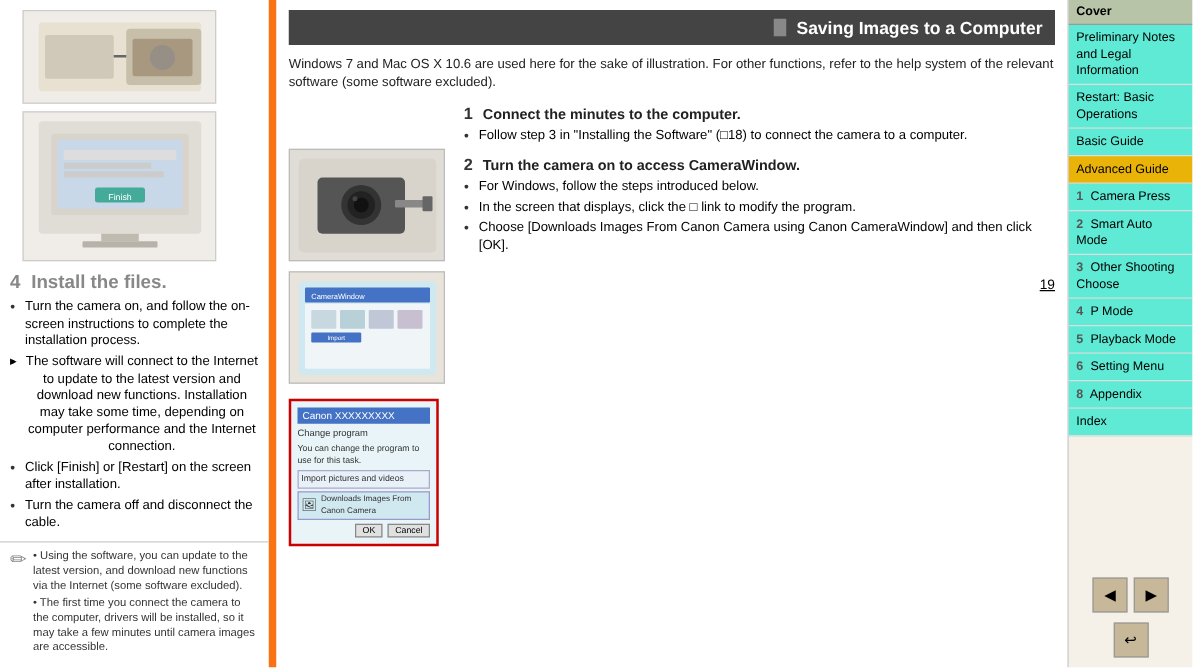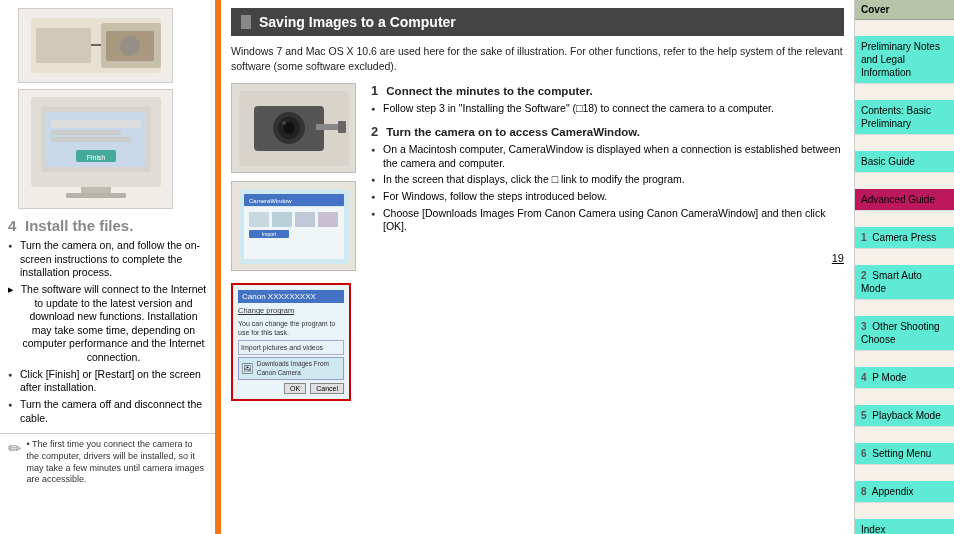--- a/index.html
+++ b/index.html
@@ -63,20 +63,21 @@
     }
     .page-title-bar {
       background: #444;
       color: white;
       padding: 6px 10px;
       font-size: 14px;
       font-weight: bold;
       margin-bottom: 8px;
       display: flex;
       align-items: center;
+      justify-content: flex-end;
     }
     .title-icon {
       width: 10px;
       height: 14px;
       background: #888;
       display: inline-block;
       margin-right: 8px;
     }
     .intro-text {
       font-size: 10.5px;
@@ -86,20 +87,21 @@
     }
     .steps-with-images {
       display: flex;
       gap: 10px;
     }
     .step-images-col {
       width: 130px;
       display: flex;
       flex-direction: column;
       gap: 8px;
+      margin-top: 36px;
     }
     .step-img {
       width: 125px;
       height: 90px;
       background: #e8e4dc;
       border: 1px solid #bbb;
       display: flex;
       align-items: center;
       justify-content: center;
       font-size: 9px;
@@ -149,21 +151,21 @@
     }
     .sidebar-item {
       padding: 4px 6px;
       font-size: 10px;
       border-bottom: 1px solid #ddd;
       cursor: pointer;
       background: #5eead4;
       line-height: 1.3;
     }
     .sidebar-item.highlighted {
-      background: #be185d;
+      background: #eab308;
     }
     .sidebar-num {
       color: #555;
       margin-right: 3px;
       font-weight: bold;
     }
     .sidebar-nav {
       display: flex;
       justify-content: center;
       align-items: center;
@@ -260,21 +262,20 @@
       flex-direction: column;
       padding: 8px 10px;
       overflow: hidden;
     }
     .right-outer {
       width: 100px;
       background: #f5f0e8;
       border-left: 1px solid #ccc;
       display: flex;
       flex-direction: column;
-      gap: 16px;
     }
     .bottom-note {
       font-size: 9px;
       line-height: 1.3;
       color: #333;
       padding: 5px 8px;
       border-top: 1px solid #ccc;
     }
   </style>
 </head>
@@ -327,20 +328,21 @@
         </li>
         <li>Click [Finish] or [Restart] on the screen after installation.</li>
         <li>Turn the camera off and disconnect the cable.</li>
       </ul>
     </div>
 
     <div class="bottom-note">
       <div style="display:flex;gap:5px;">
         <span style="font-size:16px;color:#888;flex-shrink:0;">✏</span>
         <div>
+          <p style="margin-bottom:3px;">• Using the software, you can update to the latest version, and download new functions via the Internet (some software excluded).</p>
           <p style="margin-bottom:3px;">• The first time you connect the camera to the computer, drivers will be installed, so it may take a few minutes until camera images are accessible.</p>
 
         </div>
       </div>
     </div>
   </div>
 
   <div class="center-outer">
 
     <div class="page-title-bar">
@@ -383,21 +385,21 @@
             <rect x="84" y="28" width="20" height="15" fill="#c8c0d0" rx="1"></rect>
             <rect x="15" y="46" width="40" height="8" fill="#4472c4" rx="1"></rect>
             <text x="35" y="52" font-size="5" fill="white" text-anchor="middle">Import</text>
           </svg>
         </div>
 
         <div style="width:125px;margin-top:4px;">
           <div class="dialog-box">
             <div class="dialog-title">Canon XXXXXXXXX</div>
             <div class="dialog-body">
-              <p style="margin-bottom:3px;text-decoration:underline;">Change program</p>
+              <p style="margin-bottom:3px;">Change program</p>
               <p style="font-size:7px;margin-bottom:3px;">You can change the program to use for this task.</p>
               <div style="background:#e8f0f8;border:1px solid #aac;padding:2px;margin-bottom:2px;font-size:7px;">Import pictures and videos</div>
               <div class="dialog-option">
                 <span style="font-size:10px;">🖼</span>
                 <span style="font-size:6.5px;">Downloads Images From Canon Camera</span>
               </div>
               <div class="dialog-buttons">
                 <button class="dialog-btn">OK</button>
                 <button class="dialog-btn">Cancel</button>
               </div>
@@ -420,37 +422,36 @@
           </div>
         </div>
 
         <div class="step-item">
           <div>
             <span class="step-number">2</span>
             <span class="step-title">Turn the camera on to access CameraWindow.</span>
           </div>
           <div class="step-content">
             <ul class="bullet-list">
-              <li>On a Macintosh computer, CameraWindow is displayed when a connection is established between the camera and computer.</li>
+              <li>For Windows, follow the steps introduced below.</li>
               <li>In the screen that displays, click the □ link to modify the program.</li>
-              <li>For Windows, follow the steps introduced below.</li>
               <li>Choose [Downloads Images From Canon Camera using Canon CameraWindow] and then click [OK].</li>
             </ul>
           </div>
         </div>
 
         <div style="text-align:right;margin-top:auto;padding-top:10px;text-decoration:underline;">19</div>
       </div>
     </div>
   </div>
 
   <div class="right-outer">
     <div class="sidebar-header">Cover</div>
     <div class="sidebar-item">Preliminary Notes and Legal Information</div>
-    <div class="sidebar-item">Contents: Basic Preliminary</div>
+    <div class="sidebar-item">Restart: Basic Operations</div>
     <div class="sidebar-item">Basic Guide</div>
     <div class="sidebar-item highlighted">Advanced Guide</div>
     <div class="sidebar-item">
       <span class="sidebar-num">1</span>
       <span>Camera Press</span>
     </div>
     <div class="sidebar-item">
       <span class="sidebar-num">2</span>
       <span>Smart Auto Mode</span>
     </div>

